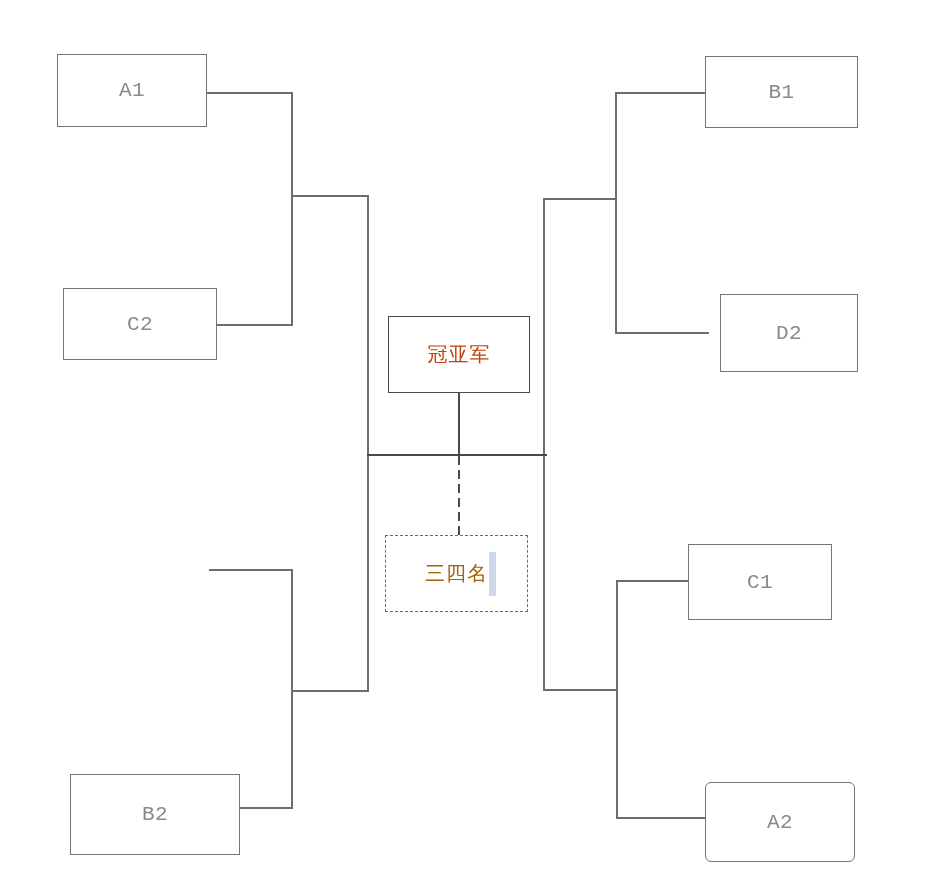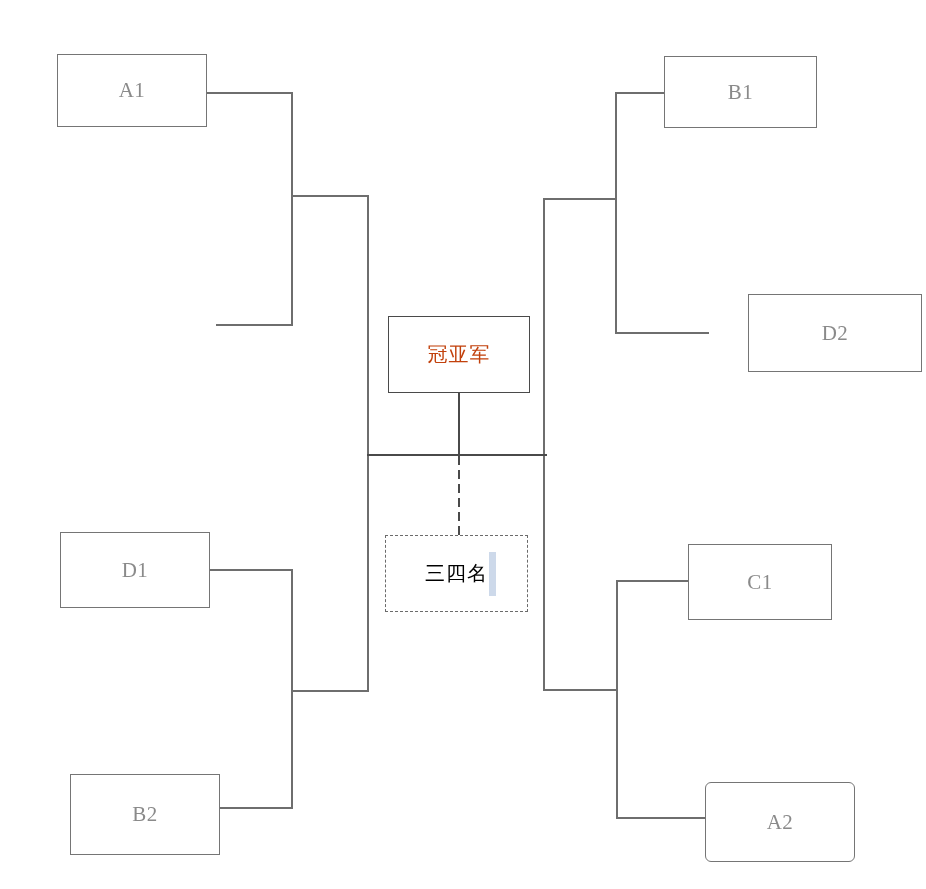--- a/index.html
+++ b/index.html
@@ -29,33 +29,33 @@
   .node-box {
     position: absolute;
     box-sizing: border-box;
     background: #ffffff;
     border: 1.6px solid #757575;
     display: flex;
     align-items: center;
     justify-content: center;
     color: #8a8a8a;
     font-size: 21px;
-    font-family: Liberation Serif, serif;
+    font-family: Liberation Mono, monospace;
     letter-spacing: 0.5px;
     user-select: none;
   }
   .node-box.final {
     border: 1.6px solid #4a4a4a;
     color: #c2410c;
     font-size: 20px;
     letter-spacing: 1px;
   }
   .node-box.third-place {
     border: 1.5px dashed #6b6b6b;
-    color: #000000;
+    color: #a16207;
     font-size: 20px;
     letter-spacing: 1px;
     background: transparent;
   }
   .caret {
     position: absolute;
     width: 7px;
     background: #cdd9ea;
     pointer-events: none;
   }
@@ -88,28 +88,28 @@
       <path d="M 368 455 L 546 455" stroke="#4a4a4a"></path>
 
       <path d="M 459 393 L 459 455" stroke="#4a4a4a"></path>
 
       <path d="M 459 457 L 459 535" stroke="#4a4a4a" stroke-dasharray="7 7"></path>
     </g>
   </svg>
 
   <div class="node-box" style="left:57px; top:54px; width:150px; height:73px;">A1</div>
 
+  <div class="node-box" style="left:63px; top:288px; width:154px; height:72px;">C2</div>
 
-  <div class="node-box" style="left:60px; top:532px; width:150px; height:76px;">D1</div>
 
-  <div class="node-box" style="left:70px; top:774px; width:150px; height:81px;">B2</div>
+  <div class="node-box" style="left:70px; top:774px; width:170px; height:81px;">B2</div>
 
-  <div class="node-box" style="left:664px; top:56px; width:153px; height:72px;">B1</div>
+  <div class="node-box" style="left:705px; top:56px; width:153px; height:72px;">B1</div>
 
-  <div class="node-box" style="left:748px; top:294px; width:174px; height:78px;">D2</div>
+  <div class="node-box" style="left:720px; top:294px; width:138px; height:78px;">D2</div>
 
   <div class="node-box" style="left:688px; top:544px; width:144px; height:76px;">C1</div>
 
   <div class="node-box" style="left:705px; top:782px; width:150px; height:80px;border-radius:6px;">A2</div>
 
   <div class="node-box final" style="left:388px; top:316px; width:142px; height:77px;">冠亚军</div>
 
   <div class="node-box third-place" style="left:385px; top:535px; width:143px; height:77px;">三四名</div>
 
   <div class="caret" style="left:489px; top:552px; height:44px;"></div>

